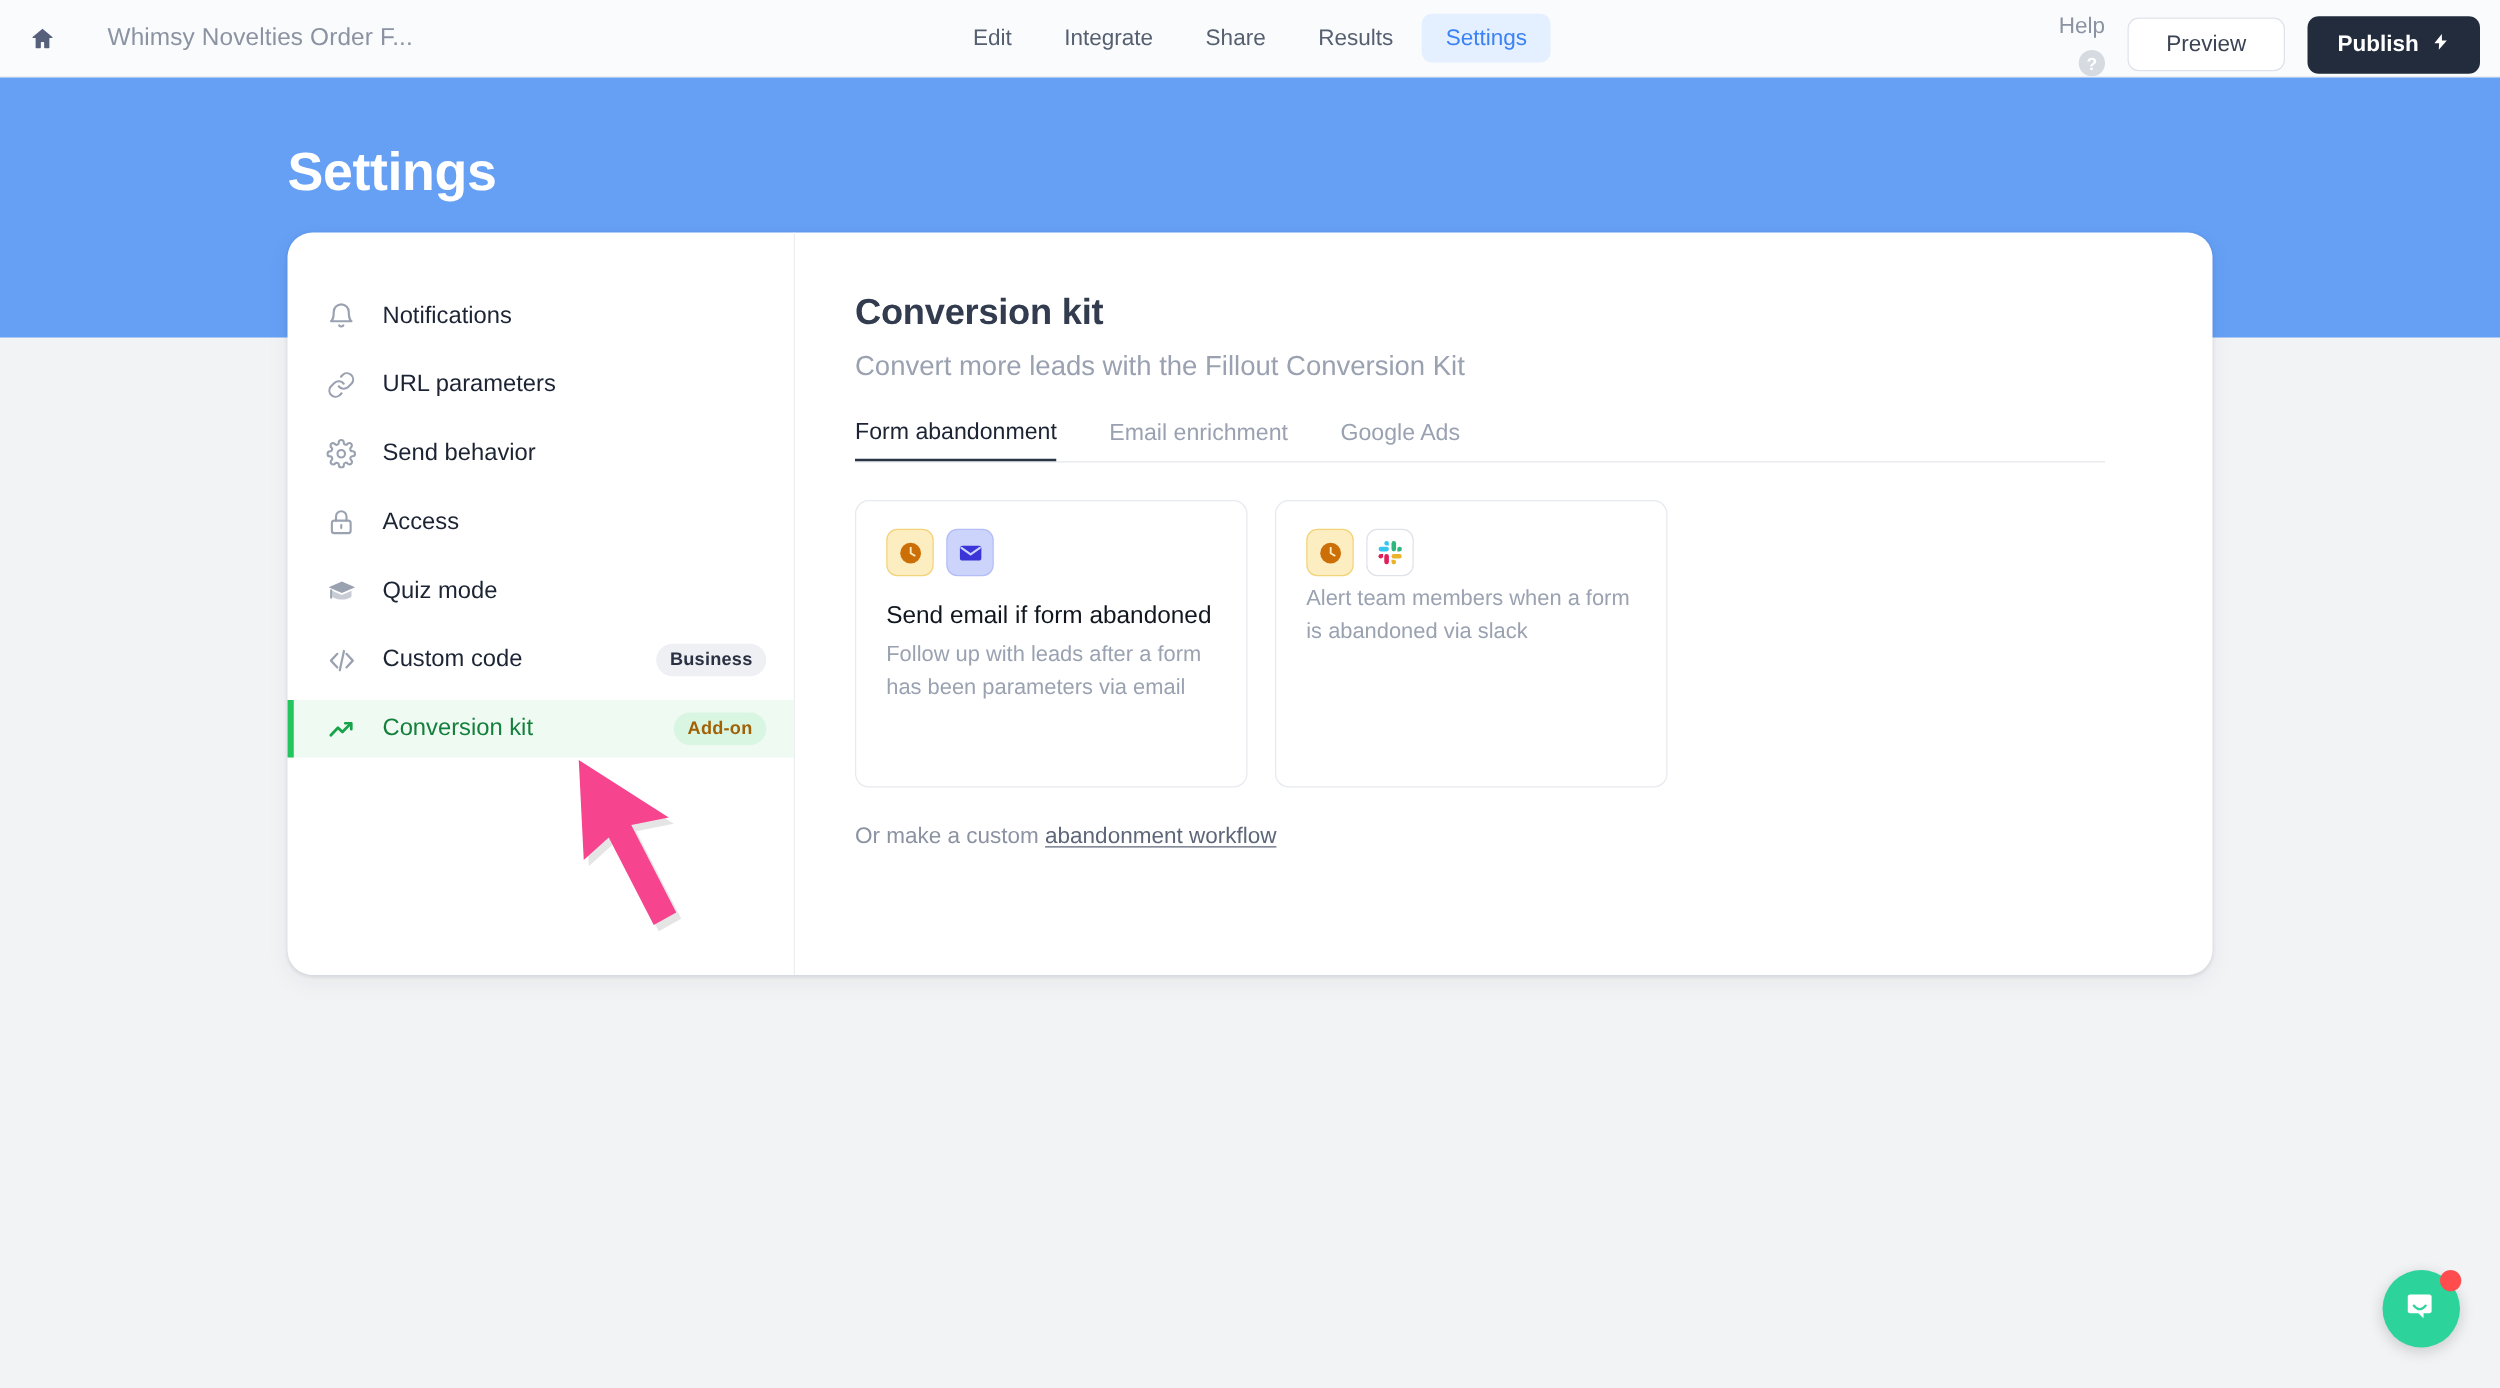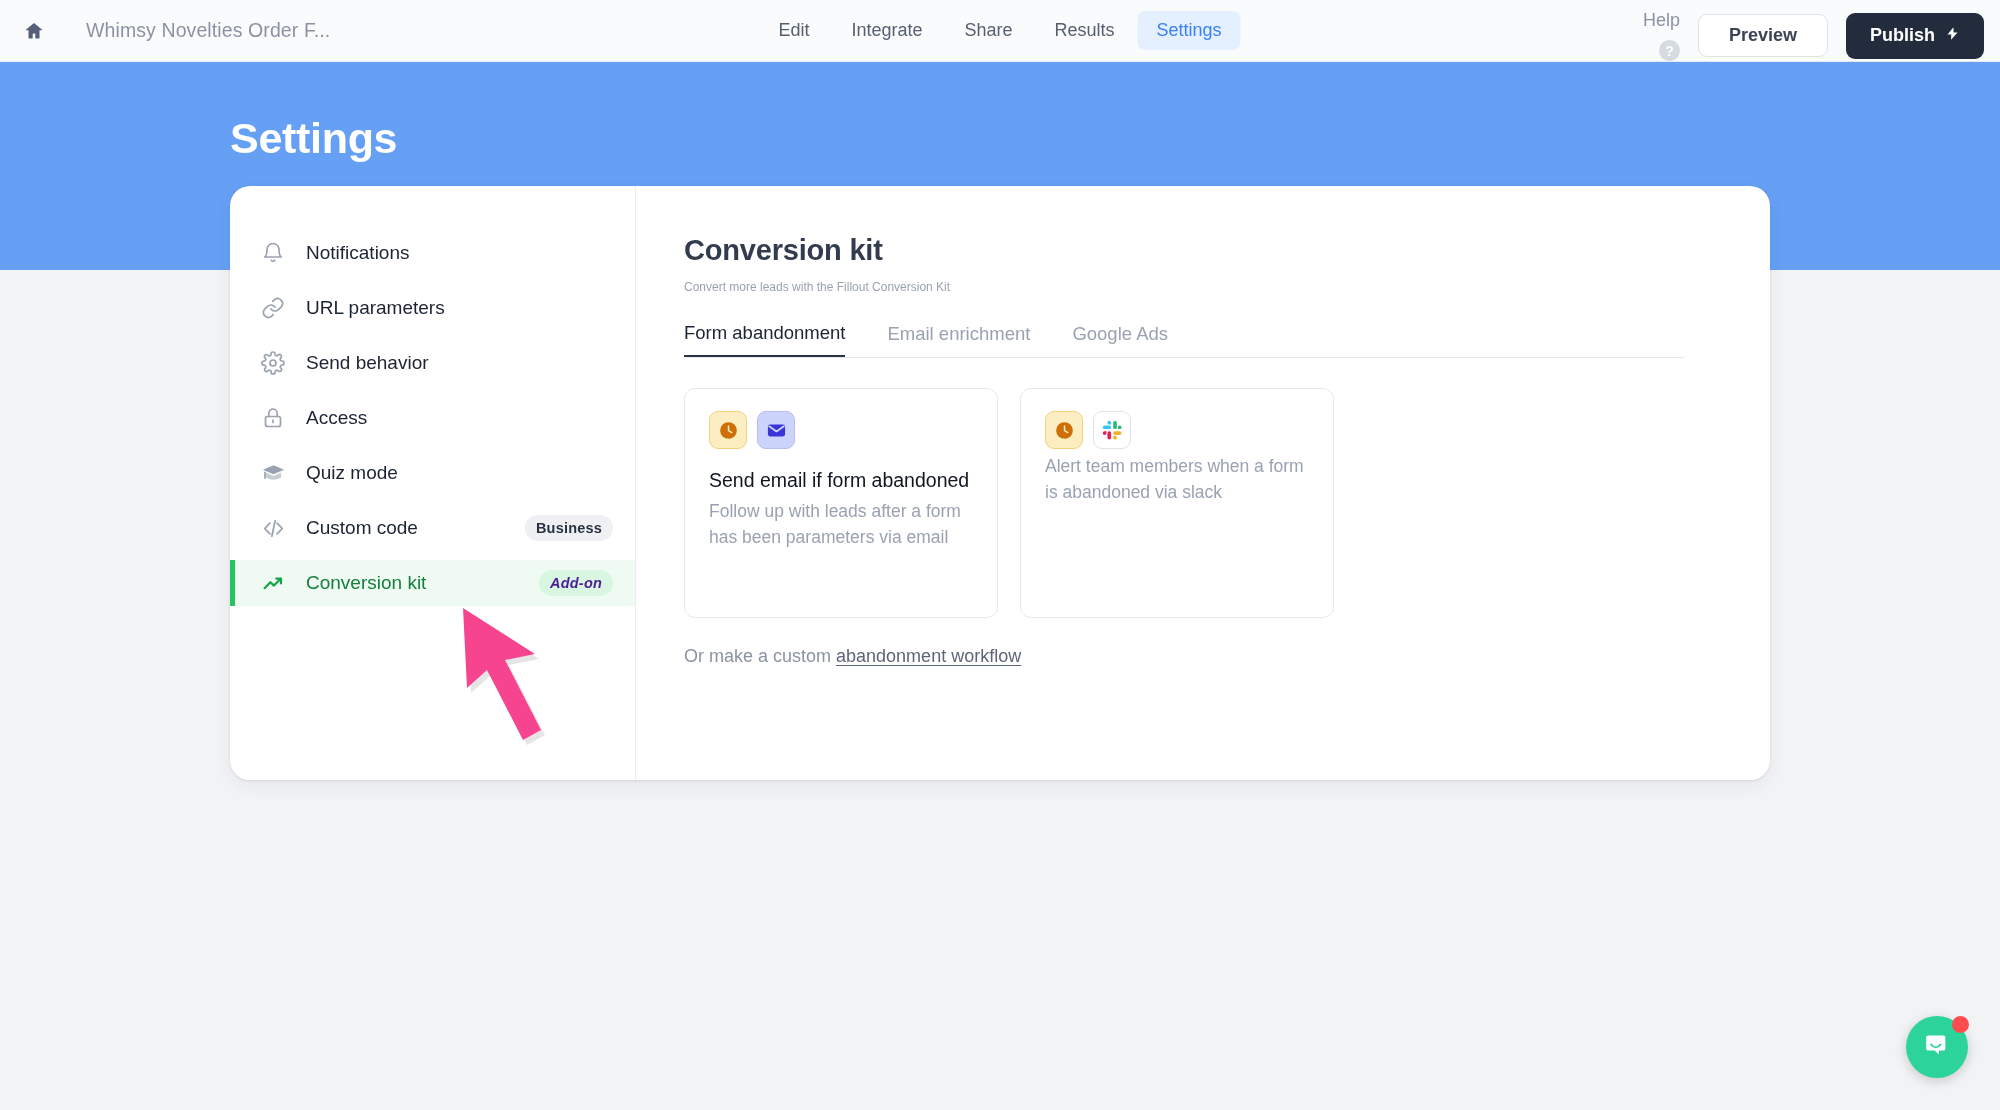--- a/index.html
+++ b/index.html
@@ -45,21 +45,21 @@
     display: flex; align-items: center; gap: 18px;
   }
   .help { display: flex; align-items: flex-end; gap: 9px; font-size: 18px; color: #8b93a3; flex-direction: column; }
   .help-circle {
     width: 21px; height: 21px; border-radius: 50%;
     background: #d6dae1; color: #fff; font-size: 14px; font-weight: bold;
     display: flex; align-items: center; justify-content: center;
   }
   .btn-preview {
     background: #fff; border: 1px solid #dfe3e9; border-radius: 9px;
-    padding: 10px 30px; font-size: 18px; color: #3b4355; font-weight: 700;
+    padding: 10px 30px; font-size: 18px; color: #3b4355; font-weight: 400;
   }
   .btn-publish {
     background: #232c3d; border-radius: 9px;
     padding: 11px 24px; font-size: 18px; color: #fff; font-weight: 600;
     display: flex; align-items: center; gap: 10px;
   }
   .bolt { font-size: 17px; }
 
   
   .banner {
@@ -109,26 +109,26 @@
   }
   .side-item.active {
     background: #effaf2;
   }
   .side-item.active::before {
     content: ""; position: absolute; left: 0; top: 0;
     width: 5px; height: 100%; background: #22c55e;
   }
   .side-item.active .ico { color: #16a34a; }
   .side-item.active .label { color: #15803d; }
-  .side-item.active .badge { background: #d8f6e2; color: #4c1d95; font-style: italic; }
+  .side-item.active .badge { background: #d8f6e2; color: #a16207; }
 
   
   .content { flex: 1; padding: 48px 60px 0 48px; position: relative; }
   .ck-title { font-size: 29px; font-weight: bold; color: #323c4e; letter-spacing: -.2px; }
-  .ck-sub { margin-top: 13px; font-size: 12px; color: #9aa2b1; }
+  .ck-sub { margin-top: 13px; font-size: 22px; color: #9aa2b1; }
 
   .tabs {
     margin-top: 28px; display: flex; gap: 0;
     border-bottom: 1px solid #e6e9ee; width: 1000px; align-items: center;
   }
   .tab {
     padding: 0 0 11px 0; margin-right: 42px;
     font-size: 18.5px; color: #9aa2b1; white-space: nowrap;
   }
   .tab.active { color: #1c2434; font-weight: 500; border-bottom: 2px solid #2b3445; }

